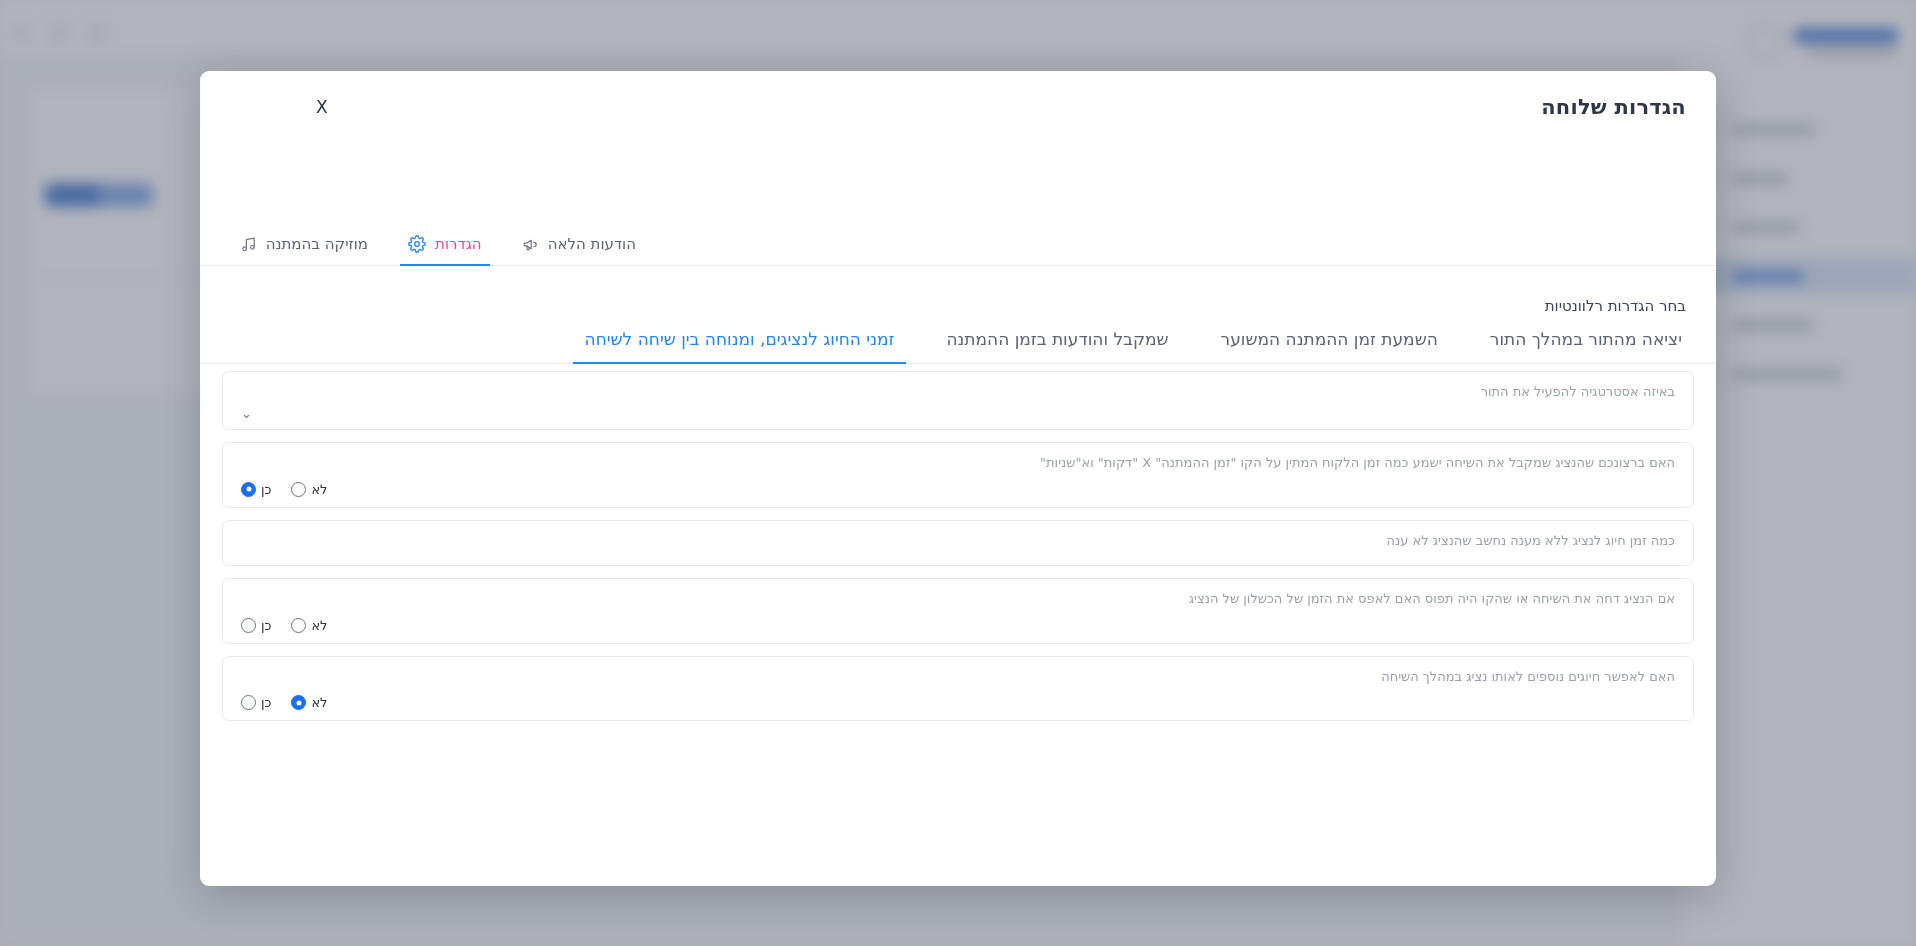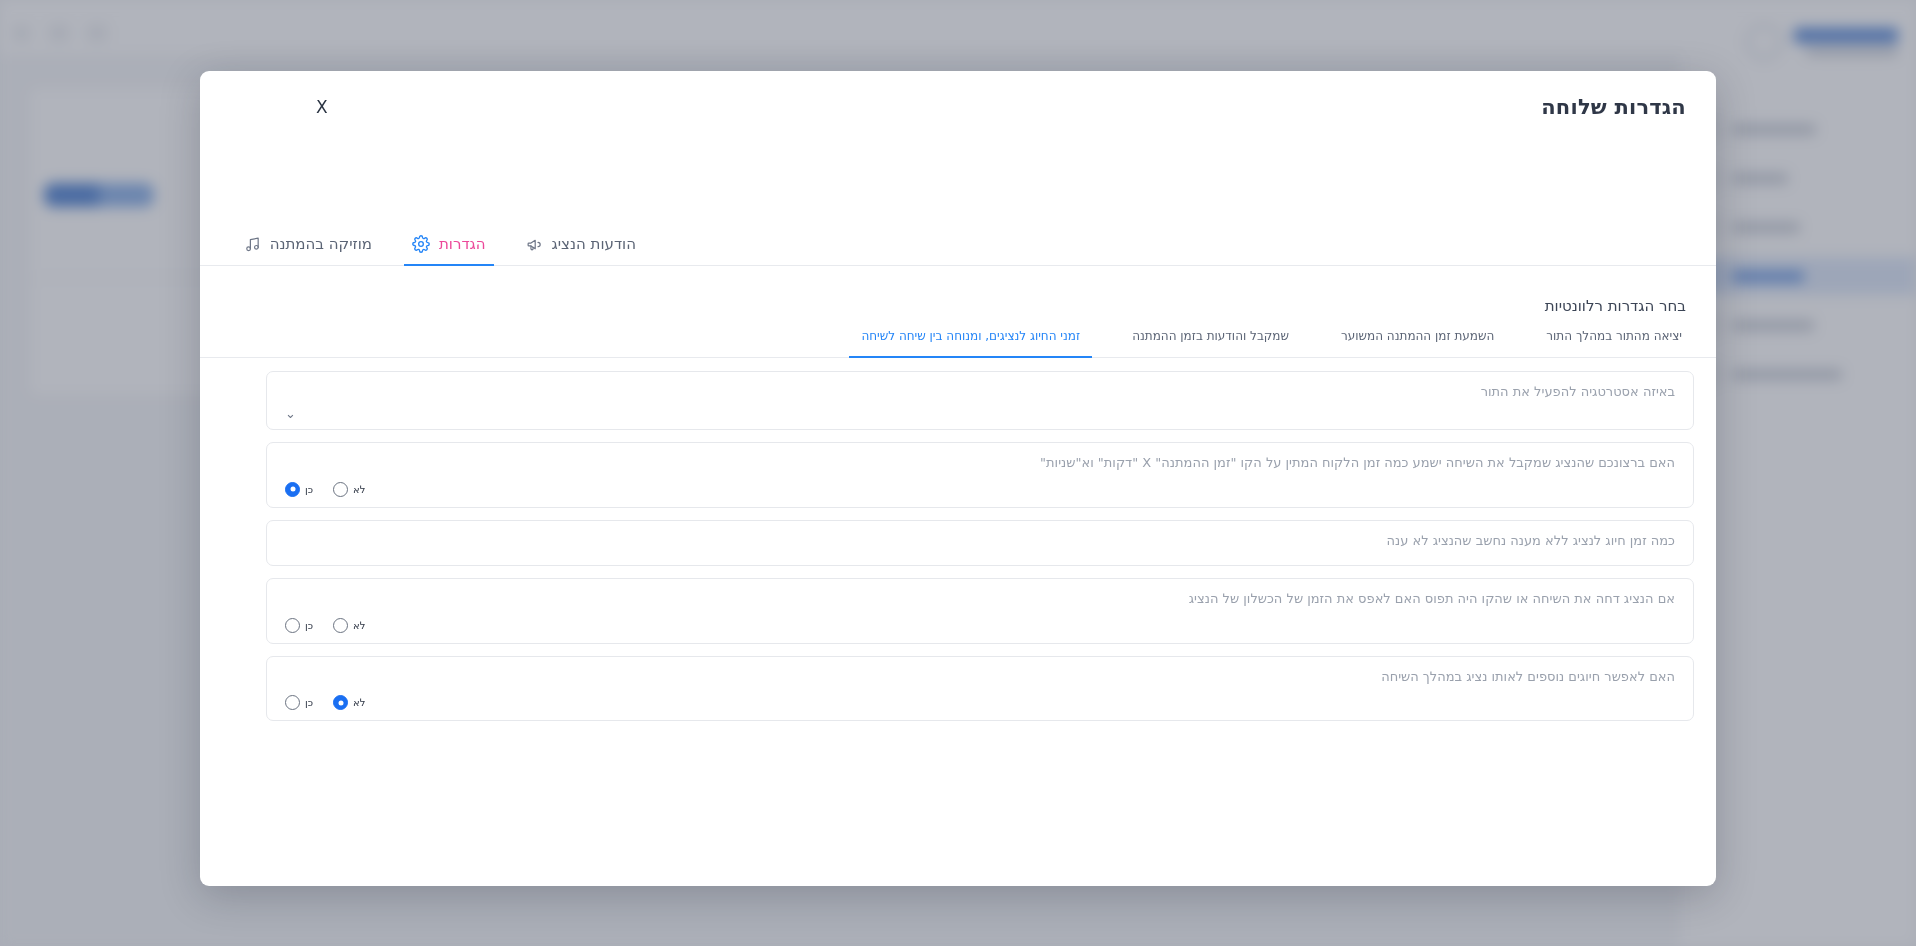--- a/index.html
+++ b/index.html
@@ -143,42 +143,41 @@
 
   
   .sub-tabs {
     position: absolute; top: 258px; right: 0; left: 0;
     display: flex; flex-direction: row; justify-content: flex-start;
     padding-right: 8px;
     border-bottom: 1px solid #e8eaee;
   }
   .sub-tab {
     padding: 0 26px 14px 26px;
-    font-size: 12px; color: #5b6475; cursor: pointer; white-space: nowrap;
+    font-size: 17px; color: #5b6475; cursor: pointer; white-space: nowrap;
     background: none; border: none; font-family: inherit; position: relative;
   }
   .sub-tab.active { color: #2485f7; }
   .sub-tab.active::after {
     content: ""; position: absolute; left: 14px; right: 14px; bottom: -1px;
     height: 2px; background: #2485f7;
   }
 
   
   .settings-body {
     position: absolute; top: 300px; right: 22px; left: 22px; bottom: 10px;
     overflow: hidden;
   }
 
   .setting-card {
     border: 1px solid #e6e8ec;
     border-radius: 7px;
     background: #ffffff;
     padding: 11px 18px 10px 18px;
     margin-bottom: 12px;
-    margin-left: 44px;
   }
   .setting-label {
     font-size: 13px;
     color: #9aa1ad;
     text-align: right;
     line-height: 1.45;
   }
   .setting-value {
     margin-top: 4px;
     font-size: 16px;
@@ -198,21 +197,21 @@
   .radio-row {
     margin-top: 9px;
     display: flex;
     flex-direction: row;
     justify-content: flex-end;
     align-items: center;
     gap: 20px;
   }
   .radio-opt {
     display: flex; flex-direction: row-reverse; align-items: center; gap: 5px;
-    cursor: pointer; font-size: 10px; color: #2b3342;
+    cursor: pointer; font-size: 13px; color: #2b3342;
   }
   .radio-mark {
     width: 15px; height: 15px; border-radius: 50%;
     border: 1.6px solid #6b7381; background: #fff;
     display: inline-block; flex: 0 0 auto; position: relative;
   }
   .radio-opt.checked .radio-mark {
     border-color: #1a6ff2; background: #1a6ff2;
   }
   .radio-opt.checked .radio-mark::after {
@@ -293,21 +292,21 @@
     <div class="main-tabs">
 
       <button class="main-tab">
         <span class="ticon">
           <svg width="17" height="17" viewBox="0 0 24 24" fill="none" stroke="currentColor" stroke-width="1.7" stroke-linecap="round" stroke-linejoin="round">
             <path d="M3 11v2a1 1 0 0 0 1 1h3l6 4V6L7 10H4a1 1 0 0 0-1 1z"></path>
             <path d="M7 14v4a1.5 1.5 0 0 0 3 0v-2"></path>
             <path d="M17 9a3 3 0 0 1 0 6"></path>
           </svg>
         </span>
-        <span>הודעות הנציג</span>
+        <span>הודעות הלאה</span>
       </button>
 
       <button class="main-tab active">
         <span class="ticon">
           <svg width="18" height="18" viewBox="0 0 24 24" fill="none" stroke="currentColor" stroke-width="1.8" stroke-linecap="round" stroke-linejoin="round">
             <circle cx="12" cy="12" r="3.1"></circle>
             <path d="M19.4 15a1.7 1.7 0 0 0 .34 1.87l.06.06a2 2 0 1 1-2.83 2.83l-.06-.06a1.7 1.7 0 0 0-1.87-.34 1.7 1.7 0 0 0-1 1.56V21a2 2 0 1 1-4 0v-.1A1.7 1.7 0 0 0 9 19.3a1.7 1.7 0 0 0-1.87.34l-.06.06a2 2 0 1 1-2.83-2.83l.06-.06A1.7 1.7 0 0 0 4.64 15a1.7 1.7 0 0 0-1.56-1H3a2 2 0 1 1 0-4h.1A1.7 1.7 0 0 0 4.7 9a1.7 1.7 0 0 0-.34-1.87l-.06-.06a2 2 0 1 1 2.83-2.83l.06.06A1.7 1.7 0 0 0 9 4.64 1.7 1.7 0 0 0 10 3.08V3a2 2 0 1 1 4 0v.1a1.7 1.7 0 0 0 1 1.56 1.7 1.7 0 0 0 1.87-.34l.06-.06a2 2 0 1 1 2.83 2.83l-.06.06A1.7 1.7 0 0 0 19.3 9v.09a1.7 1.7 0 0 0 1.56 1H21a2 2 0 1 1 0 4h-.1a1.7 1.7 0 0 0-1.5 1z"></path>
           </svg>
         </span>
         <span>הגדרות</span>

